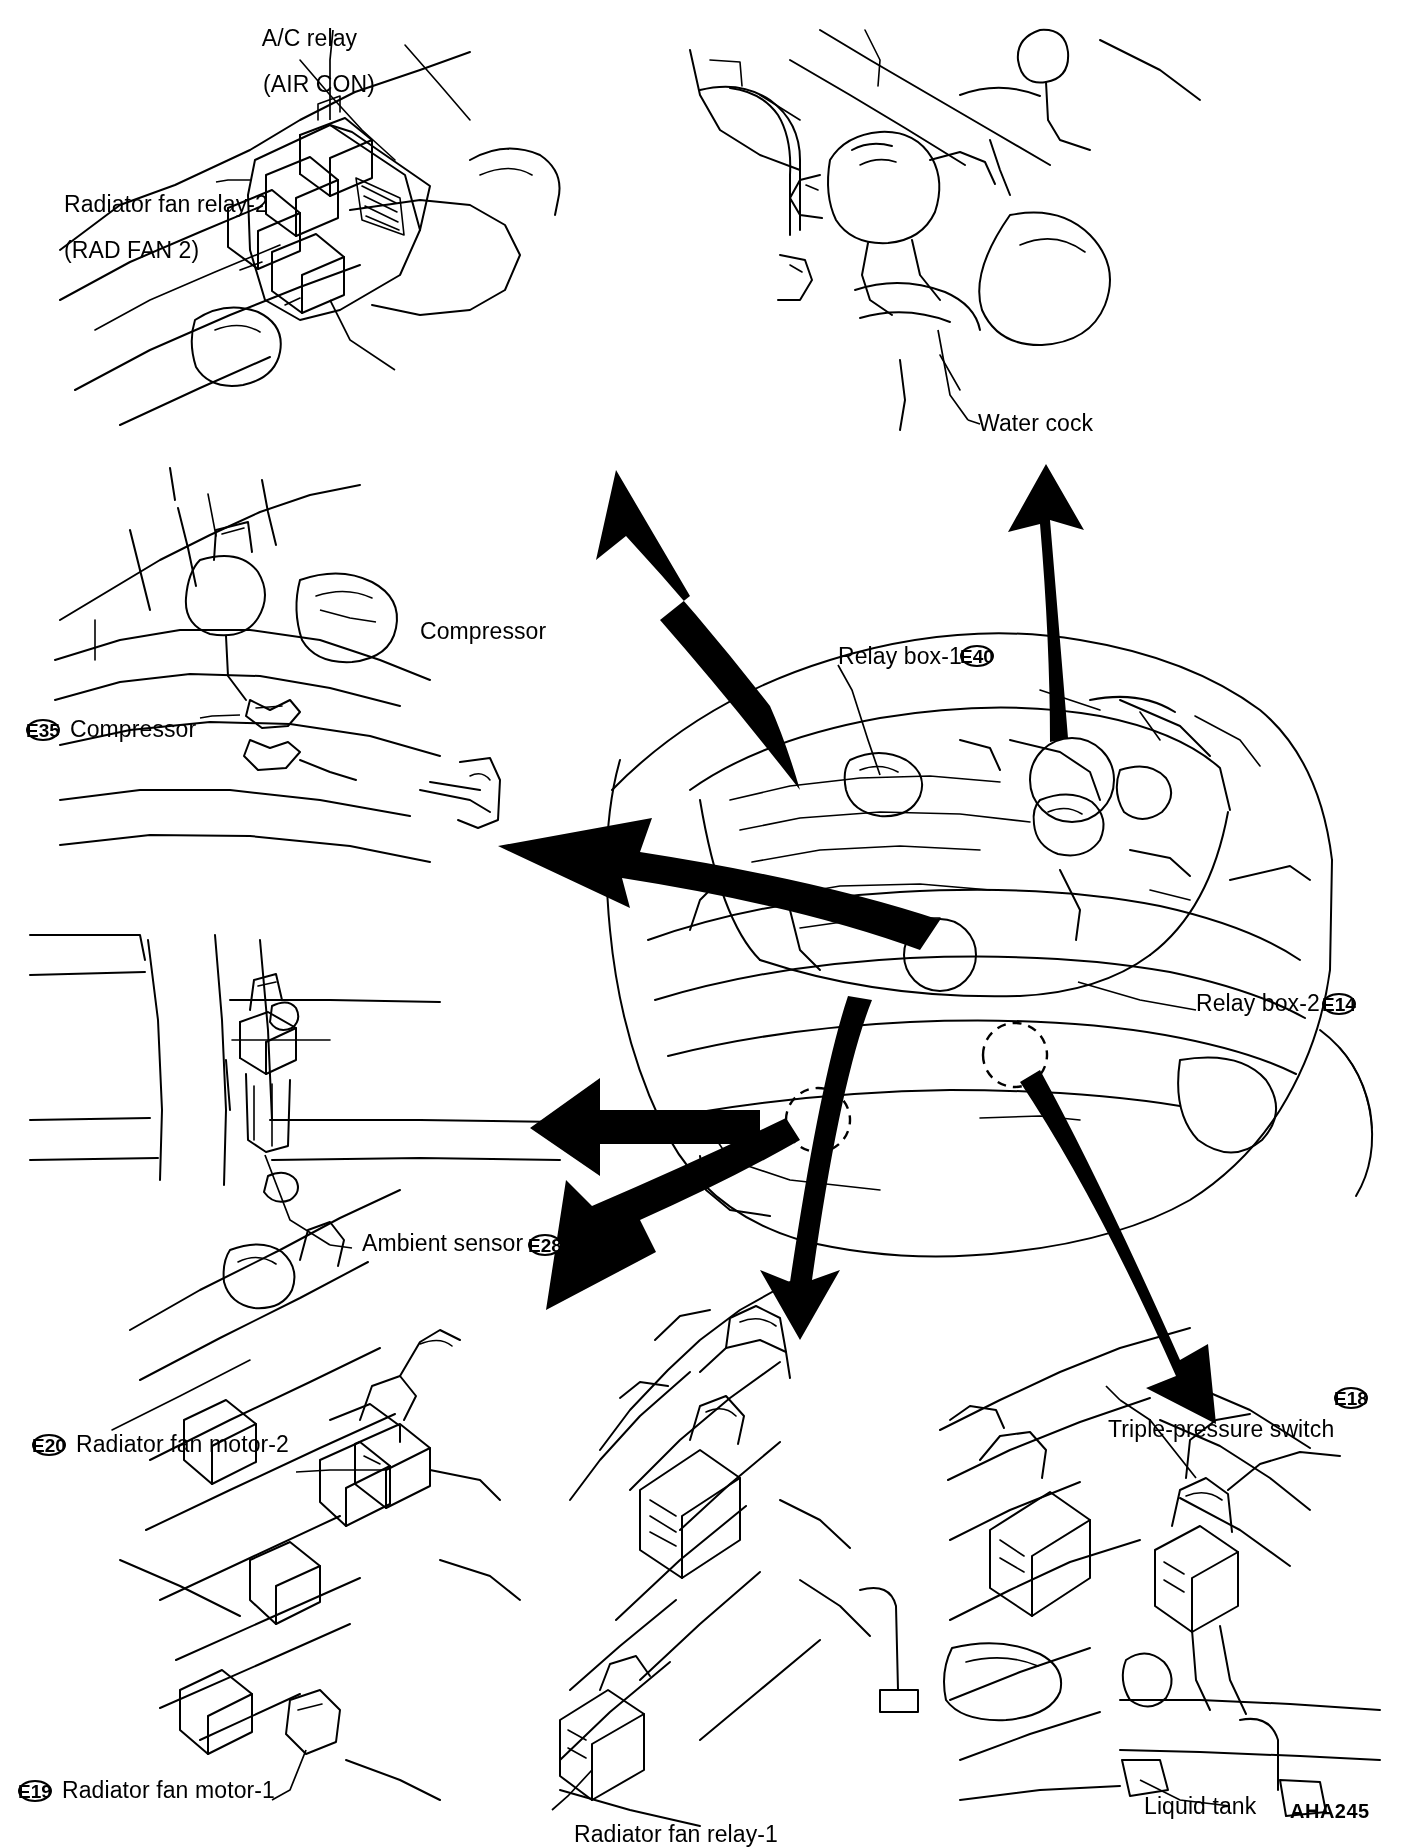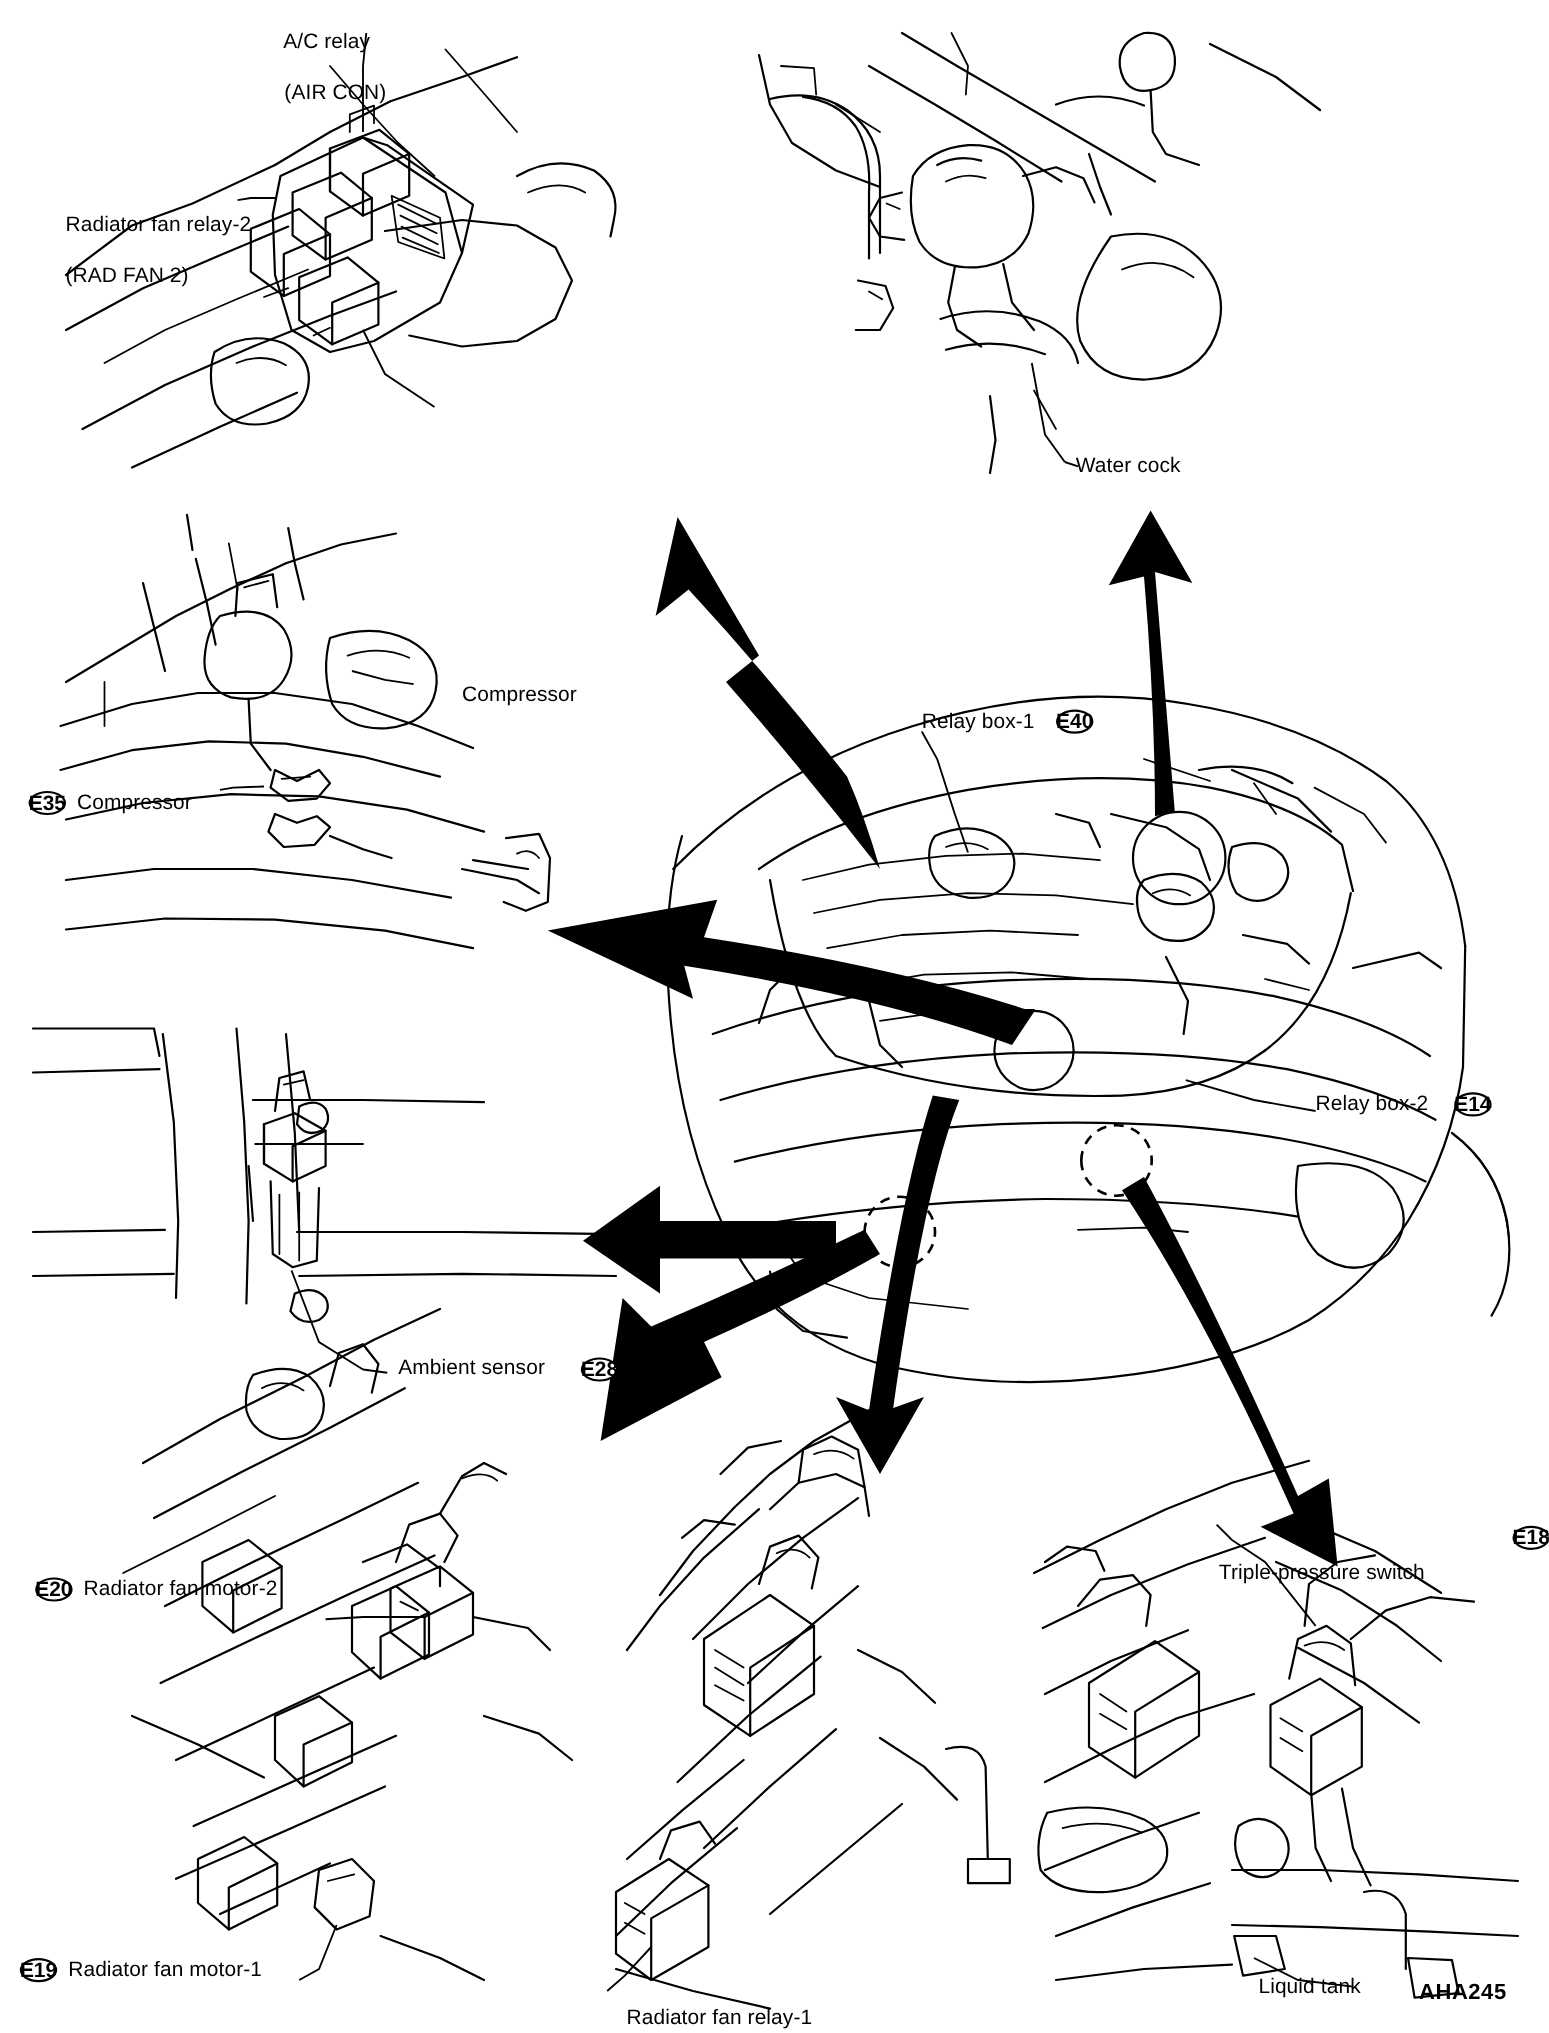--- a/index.html
+++ b/index.html
@@ -13,21 +13,21 @@
   }
   #page {
     position: relative;
     width: 1408px;
     height: 1848px;
     background: #ffffff;
     overflow: hidden;
   }
   .label {
     position: absolute;
-    font-size: 19px;
+    font-size: 23px;
     line-height: 23px;
     color: #000;
     white-space: pre;
     letter-spacing: 0.1px;
   }
   .conn {
     position: absolute;
     display: inline-flex;
     align-items: center;
     justify-content: center;
@@ -430,19 +430,19 @@
 
   <div class="conn" style="left:18px; top:1780px;">E19</div>
   <div class="label" style="left:62px; top:1779px;">Radiator fan motor-1</div>
 
   <div class="label" style="left:548px; top:1800px;">
     <span>Radiator fan relay-1</span><br>
     
   </div>
 
   <div class="label" style="left:1108px; top:1418px;">Triple-pressure switch</div>
-  <div class="conn" style="left:1334px; top:1387px;margin-left:41px;">E18</div>
+  <div class="conn" style="left:1334px; top:1387px;">E18</div>
 
   <div class="label" style="left:1144px; top:1795px;">Liquid tank</div>
 
   <div class="code" style="left:1290px; top:1800px;">AHA245</div>
 
 </div>
 
 </body></html>

